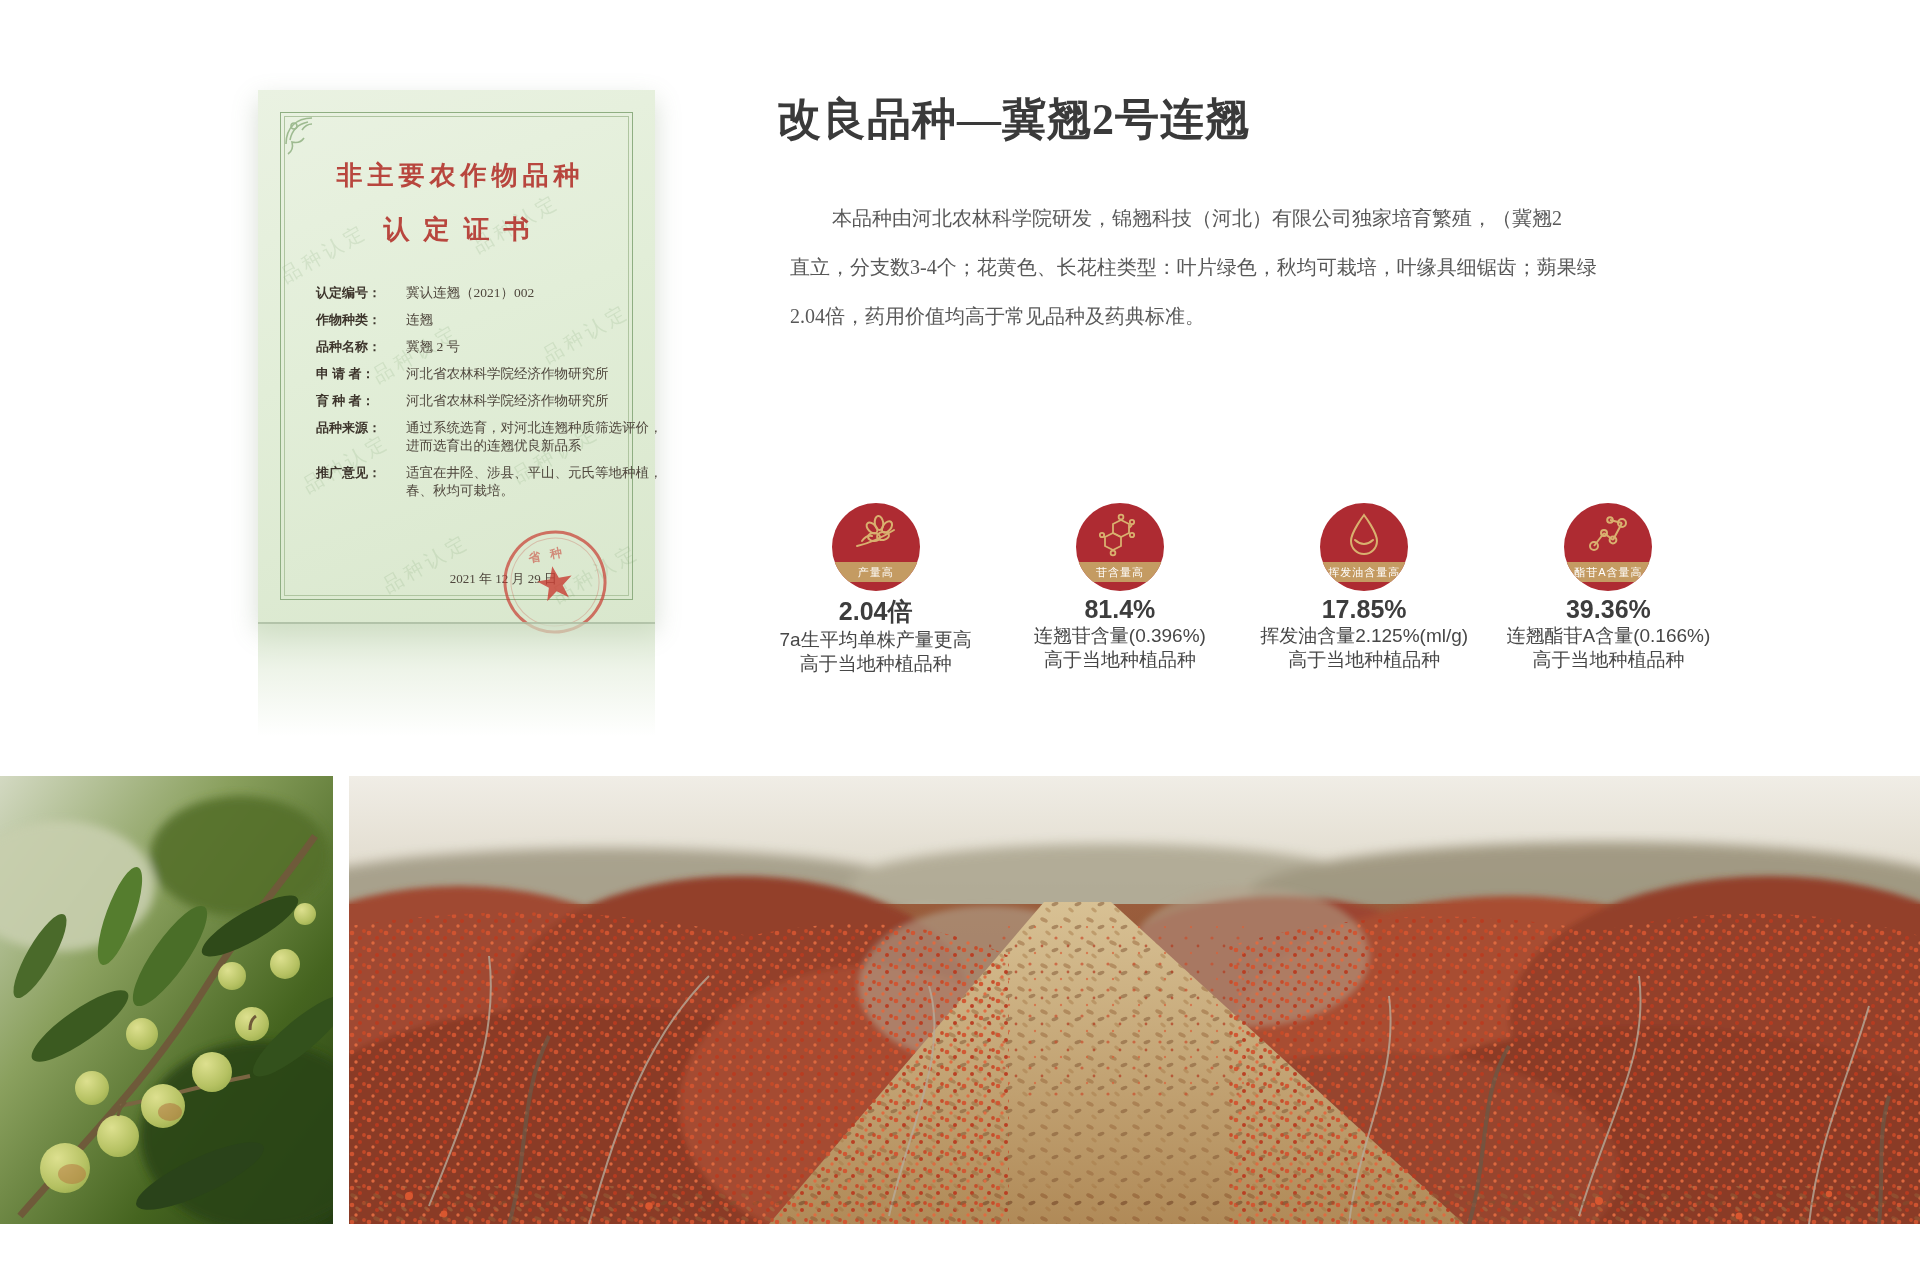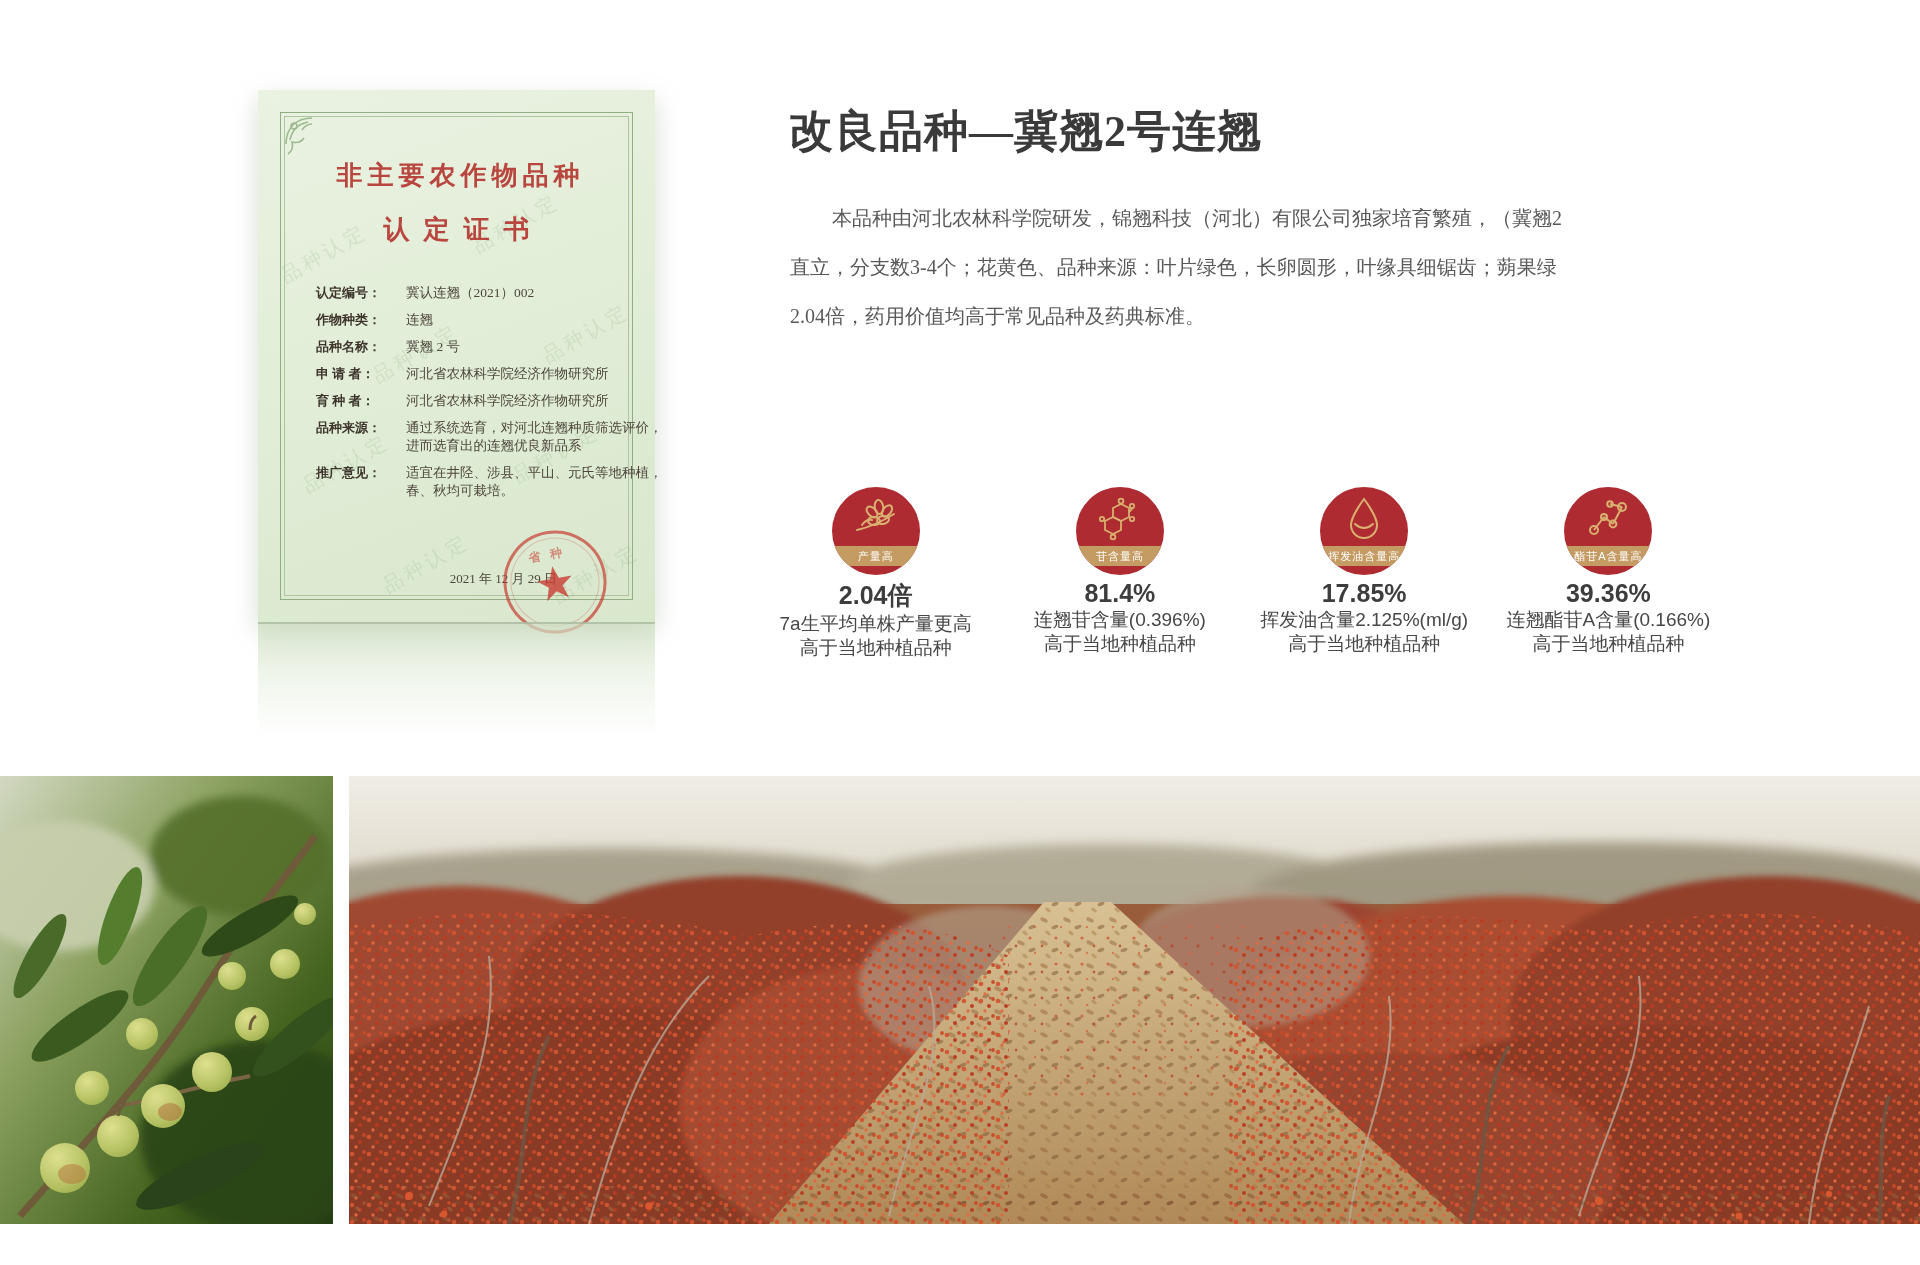--- a/index.html
+++ b/index.html
@@ -27,29 +27,29 @@
   .cert-date{position:absolute;top:480px;left:0;right:98px;text-align:right;
       font:13px "Liberation Serif",serif;color:#4f473d;}
   .cert-seal{position:absolute;left:241px;top:436px;width:112px;height:112px;transform:rotate(-10deg);}
   .seal-chars{position:absolute;left:0;top:20px;width:100%;text-align:center;
       font:700 12px "Liberation Serif",serif;color:rgba(200,60,50,.55);letter-spacing:10px;}
   .cert-reflection{position:absolute;left:258px;top:622px;width:397px;height:140px;
       background:linear-gradient(to bottom,rgba(205,222,192,.75) 0%,rgba(213,228,201,.4) 35%,rgba(255,255,255,0) 82%);}
   .cert-reflection::before{content:"";position:absolute;left:0;right:0;top:0;height:2px;background:rgba(140,160,130,.45);}
 
   
-  .main-title{position:absolute;left:777px;top:90px;margin:12px;
+  .main-title{position:absolute;left:777px;top:90px;margin:0;
       font:700 44px "Liberation Serif",serif;color:#3a3a3a;letter-spacing:1px;}
   .paragraph{position:absolute;left:790px;top:194px;width:860px;
       font:20px/49px "Liberation Serif",serif;color:#585858;}
   .p-line{white-space:nowrap;}
   .p-line.indent{padding-left:42px;}
 
   
-  .badges{position:absolute;left:758px;top:487px;width:968px;display:flex;gap:9px;}
+  .badges{position:absolute;left:758px;top:503px;width:968px;display:flex;gap:9px;}
   .badge{width:242px;text-align:center;}
   .badge-circle{position:relative;width:88px;height:88px;margin:0 auto;border-radius:50%;
       background:#ae2b32;overflow:hidden;}
   .badge-icon{position:absolute;top:7px;left:50%;transform:translateX(-50%);}
   .badge-band{position:absolute;left:0;right:0;bottom:9px;height:20px;background:#c49b62;
       color:#ffffff;font:11px/20px "Liberation Sans",sans-serif;letter-spacing:1px;text-align:center;}
   .badge-value{margin-top:4px;font:700 25px "Liberation Sans",sans-serif;color:#3d3d3d;}
   .badge-desc{font:19px/24px "Liberation Sans",sans-serif;color:#474747;white-space:nowrap;}
 
   
@@ -143,21 +143,21 @@
       </svg>
       <div class="seal-chars">省种</div>
     </div>
   </div>
   <div class="cert-reflection"></div>
 
   <h1 class="main-title">改良品种—冀翘2号连翘</h1>
 
   <div class="paragraph">
     <div class="p-line indent">本品种由河北农林科学院研发，锦翘科技（河北）有限公司独家培育繁殖，（冀翘2</div>
-    <div class="p-line">直立，分支数3-4个；花黄色、品种来源：叶片绿色，长卵圆形，叶缘具细锯齿；蒴果绿</div>
+    <div class="p-line">直立，分支数3-4个；花黄色、长花柱类型：叶片绿色，秋均可栽培，叶缘具细锯齿；蒴果绿</div>
     <div class="p-line">2.04倍，药用价值均高于常见品种及药典标准。</div>
   </div>
 
   <div class="badges">
 
     <div class="badge">
       <div class="badge-circle">
         <svg class="badge-icon" width="48" height="48" viewBox="0 0 48 48">
           <g fill="none" stroke="#d9b06f" stroke-width="2" stroke-linecap="round">
             <path d="M5 36 C14 34 26 30 42 20"></path>

